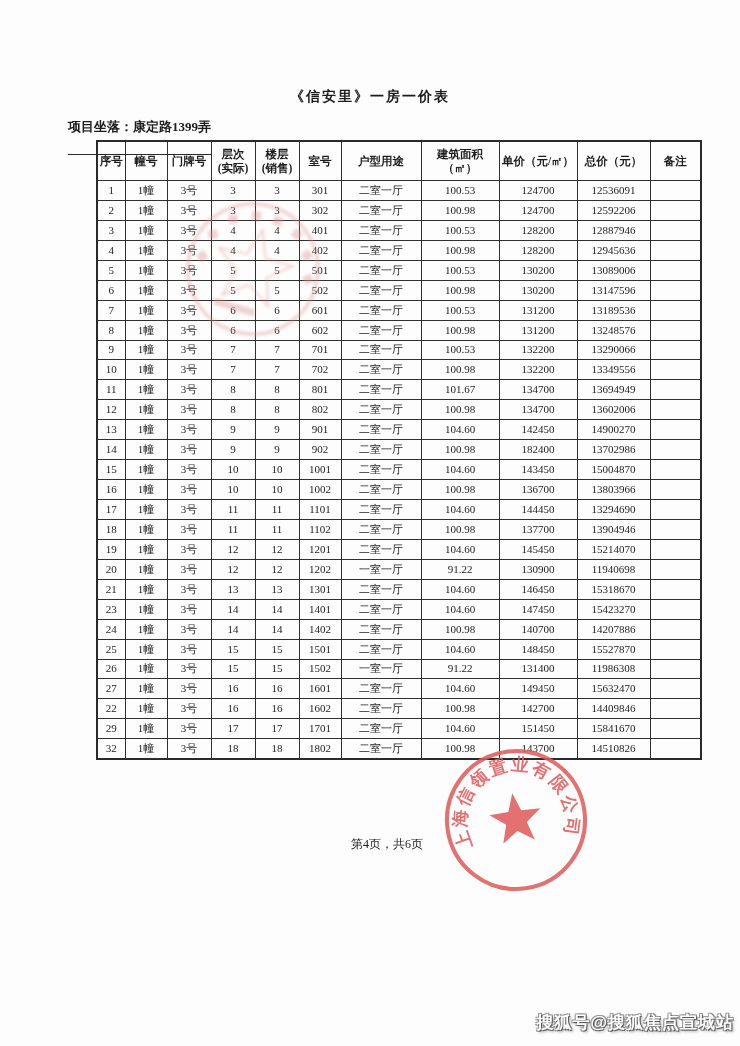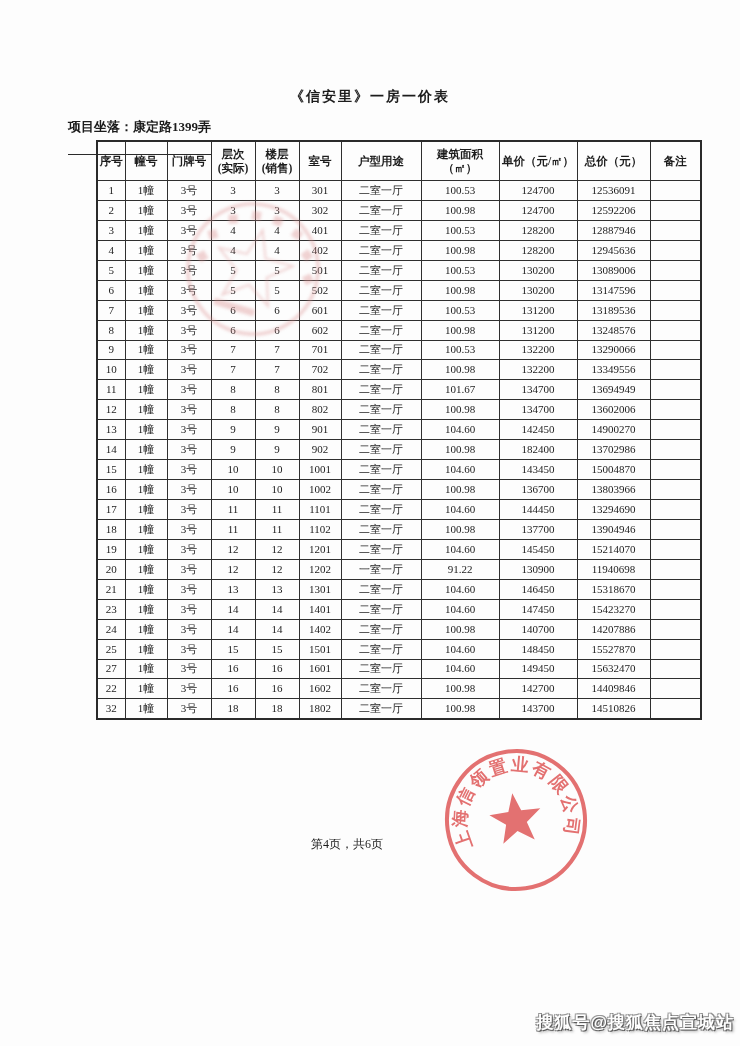--- a/index.html
+++ b/index.html
@@ -28,21 +28,21 @@
     padding:0;overflow:hidden;white-space:pre-line;
   }
   table.price-table th{
     height:38px;font-size:11.5px;font-weight:bold;line-height:1.25;
   }
   table.price-table td{
     height:18.95px;font-size:11px;line-height:1;
   }
   .page-footer{
     position:absolute;top:836px;left:0;width:694px;
-    text-align:center;font-size:12px;
+    text-align:center;font-size:12px;padding-left:40px;
   }
   .stamp{position:absolute;pointer-events:none;}
   .stamp-top{left:182px;top:198px;opacity:0.42;}
   .stamp-bottom{left:440px;top:744px;opacity:0.88;}
   .watermark{
     position:absolute;right:6px;bottom:12px;
     font-family:"Liberation Sans","DejaVu Sans",sans-serif;
     font-size:17px;font-weight:bold;letter-spacing:1px;color:#ffffff;
     text-shadow:1px 1px 0 #5a5a5a,-1px -1px 0 #9a9a9a,1px -1px 0 #8a8a8a,-1px 1px 0 #8a8a8a,2px 2px 3px rgba(0,0,0,.35);
     text-align:right;
@@ -395,20 +395,33 @@
           <td>15</td>
           <td>15</td>
           <td>1501</td>
           <td>二室一厅</td>
           <td>104.60</td>
           <td>148450</td>
           <td>15527870</td>
           <td></td>
         </tr>
         <tr>
+          <td>26</td>
+          <td>1幢</td>
+          <td>3号</td>
+          <td>15</td>
+          <td>15</td>
+          <td>1502</td>
+          <td>一室一厅</td>
+          <td>91.22</td>
+          <td>131400</td>
+          <td>11986308</td>
+          <td></td>
+        </tr>
+        <tr>
           <td>27</td>
           <td>1幢</td>
           <td>3号</td>
           <td>16</td>
           <td>16</td>
           <td>1601</td>
           <td>二室一厅</td>
           <td>104.60</td>
           <td>149450</td>
           <td>15632470</td>
@@ -418,20 +431,33 @@
           <td>22</td>
           <td>1幢</td>
           <td>3号</td>
           <td>16</td>
           <td>16</td>
           <td>1602</td>
           <td>二室一厅</td>
           <td>100.98</td>
           <td>142700</td>
           <td>14409846</td>
+          <td></td>
+        </tr>
+        <tr>
+          <td>29</td>
+          <td>1幢</td>
+          <td>3号</td>
+          <td>17</td>
+          <td>17</td>
+          <td>1701</td>
+          <td>二室一厅</td>
+          <td>104.60</td>
+          <td>151450</td>
+          <td>15841670</td>
           <td></td>
         </tr>
         <tr>
           <td>32</td>
           <td>1幢</td>
           <td>3号</td>
           <td>18</td>
           <td>18</td>
           <td>1802</td>
           <td>二室一厅</td>

